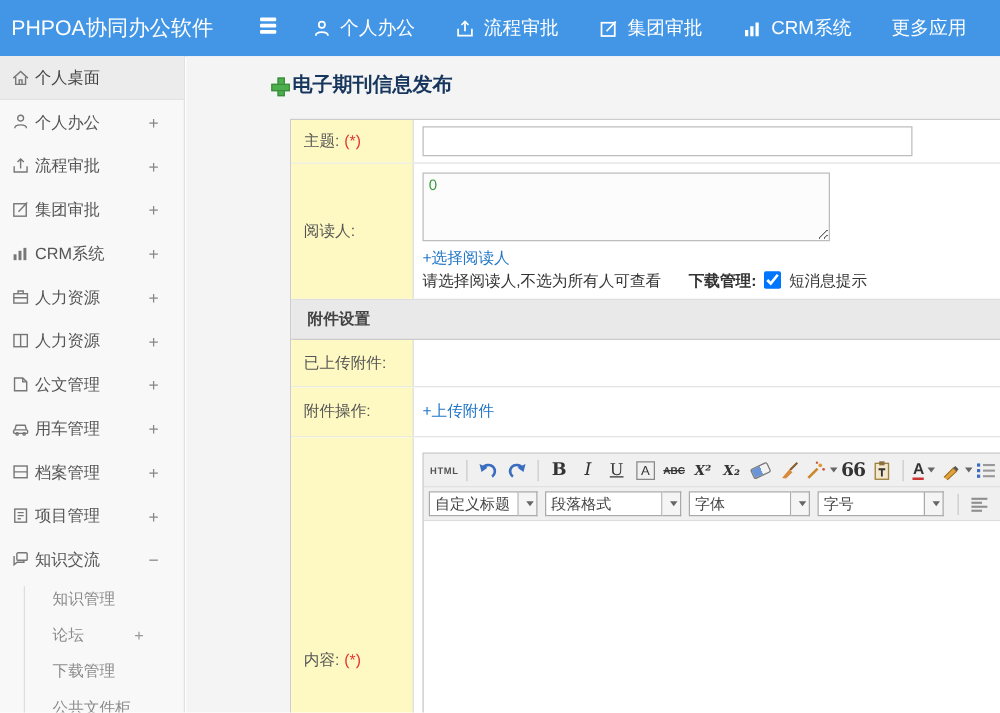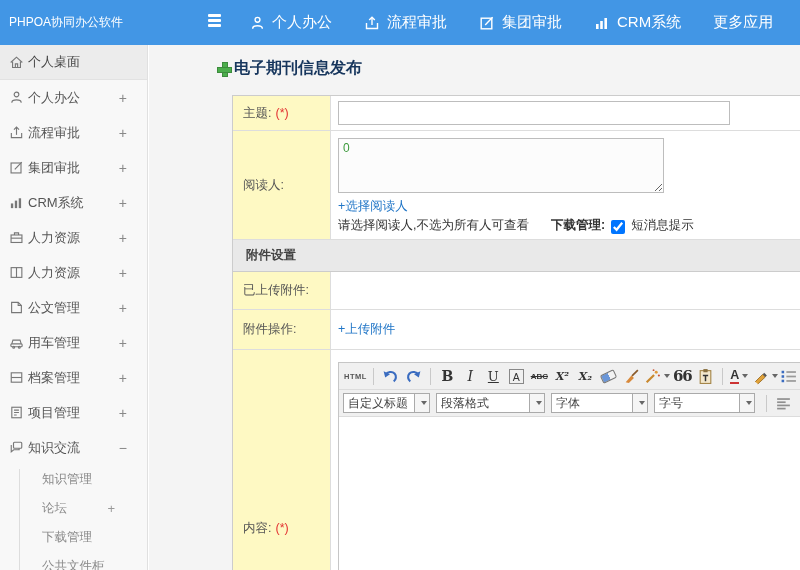--- a/index.html
+++ b/index.html
@@ -4,21 +4,21 @@
 <style>
   * { box-sizing: border-box; margin:0; padding:0; }
   html,body { width:800px; height:570px; overflow:hidden; background:#fff;
     font-family:"Liberation Sans","DejaVu Sans",sans-serif; }
   body { position:relative; }
 
   
   .topbar { position:absolute; left:0; top:0; width:800px; height:45px;
     background:#4296e5; display:flex; align-items:center; color:#fff; }
   .brand { position:absolute; left:9px; top:0; height:45px; line-height:45px;
-    font-size:12px; color:#fff; white-space:nowrap; }
+    font-size:17px; color:#fff; white-space:nowrap; }
   .hamburger { position:absolute; left:208px; top:14px; width:16px; height:16px; cursor:pointer; }
   .hamburger i { display:block; width:13px; height:2.5px; background:#fff; margin:0 0 2.5px 0; border-radius:1px;}
   .topnav { position:absolute; left:250px; top:0; height:45px; display:flex; align-items:center; }
   .topnav-item { display:flex; align-items:center; gap:7px; margin-right:32px;
     font-size:15px; color:#fff; cursor:pointer; white-space:nowrap; }
   .topnav-item svg { display:block; }
 
   
   .sidebar { position:absolute; left:0; top:45px; width:148px; height:525px;
     background:#f8f8f8; border-right:1px solid #e0e0e0; }
@@ -55,21 +55,21 @@
   .fcell { flex:1; padding:5px 7px; }
   .row-subject { height:35px; }
   .row-subject .fcell { display:flex; align-items:center; }
   .subject-input { width:392px; height:24px; border:1px solid #bdbdbd; background:#fff; padding:0 4px; font-size:12px;}
   .row-readers { min-height:99px; }
   .readers-ta { display:block; width:326px; height:55px; margin-top:2px; resize:both;
     border:1px solid #bdbdbd; background:#fcfcfc; color:#3c9a3c; font-size:12px; padding:2px 4px;
     font-family:"Liberation Sans","DejaVu Sans",sans-serif; }
   .link { color:#2176c7; text-decoration:none; font-size:12.5px; cursor:pointer; }
   .sel-readers { display:inline-block; margin:5px 0 2px 0; }
-  .readers-hintline { display:flex; align-items:flex-end; gap:4px; font-size:12.5px; color:#333; }
+  .readers-hintline { display:flex; align-items:flex-start; gap:4px; font-size:12.5px; color:#333; }
   .remind { font-weight:bold; margin-left:18px; }
   .readers-hintline input { width:14px; height:14px; margin:0 2px; }
   .row-section { height:32px; background:#e9e9e9; display:flex; align-items:center;
     padding-left:13px; font-weight:bold; color:#444; border-bottom:1px solid #ccc; }
   .row-uploaded { height:38px; }
   .row-attachops { height:40px; }
   .row-attachops .fcell, .row-uploaded .fcell { display:flex; align-items:center; }
   .row-content { height:356px; border-bottom:none; }
   .row-content .flabel { align-items:center; }
   .row-content .fcell { padding:12px 0 0 7px; }

